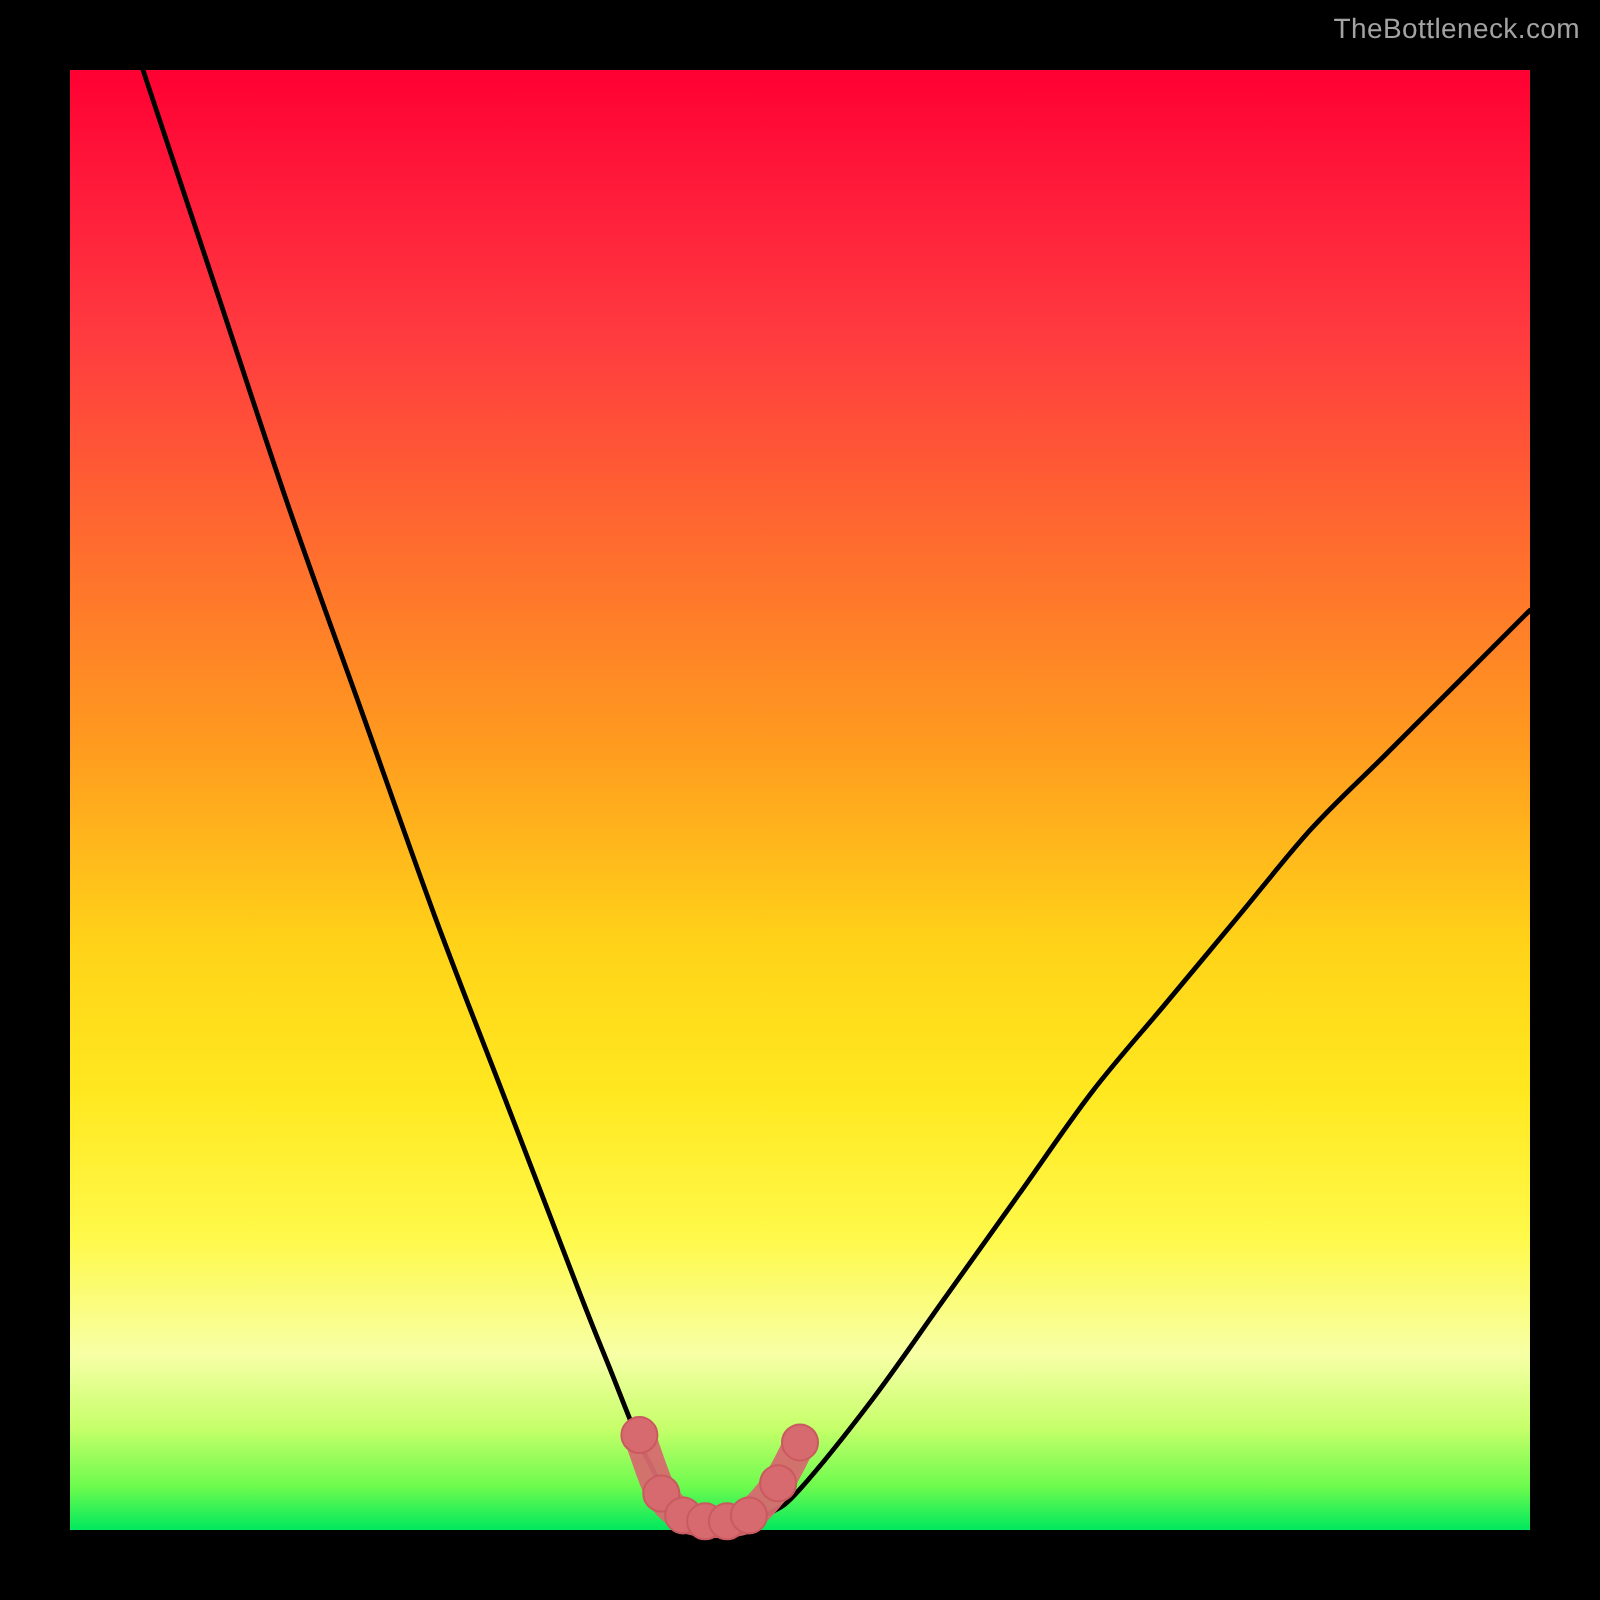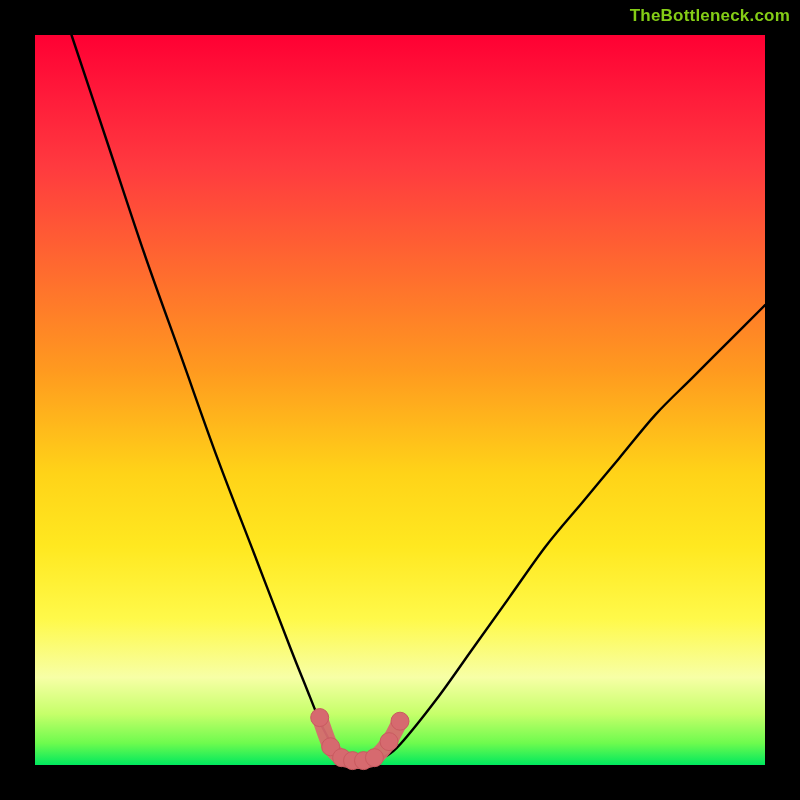--- a/index.html
+++ b/index.html
@@ -46,23 +46,23 @@
     left: 0;
     top: 0;
     width: 730px;
     height: 730px;
     overflow: visible;
   }
   .watermark {
     position: absolute;
     top: 6px;
     right: 10px;
-    color: #84cc16;
-    font-size: 17px;
-    font-weight: 700;
+    color: #a3a3a3;
+    font-size: 14px;
+    font-weight: 400;
     letter-spacing: 0.2px;
     user-select: none;
   }
 </style>
 </head>
 <body>
 
 <div class="frame">
 
   <div class="watermark">TheBottleneck.com</div>

